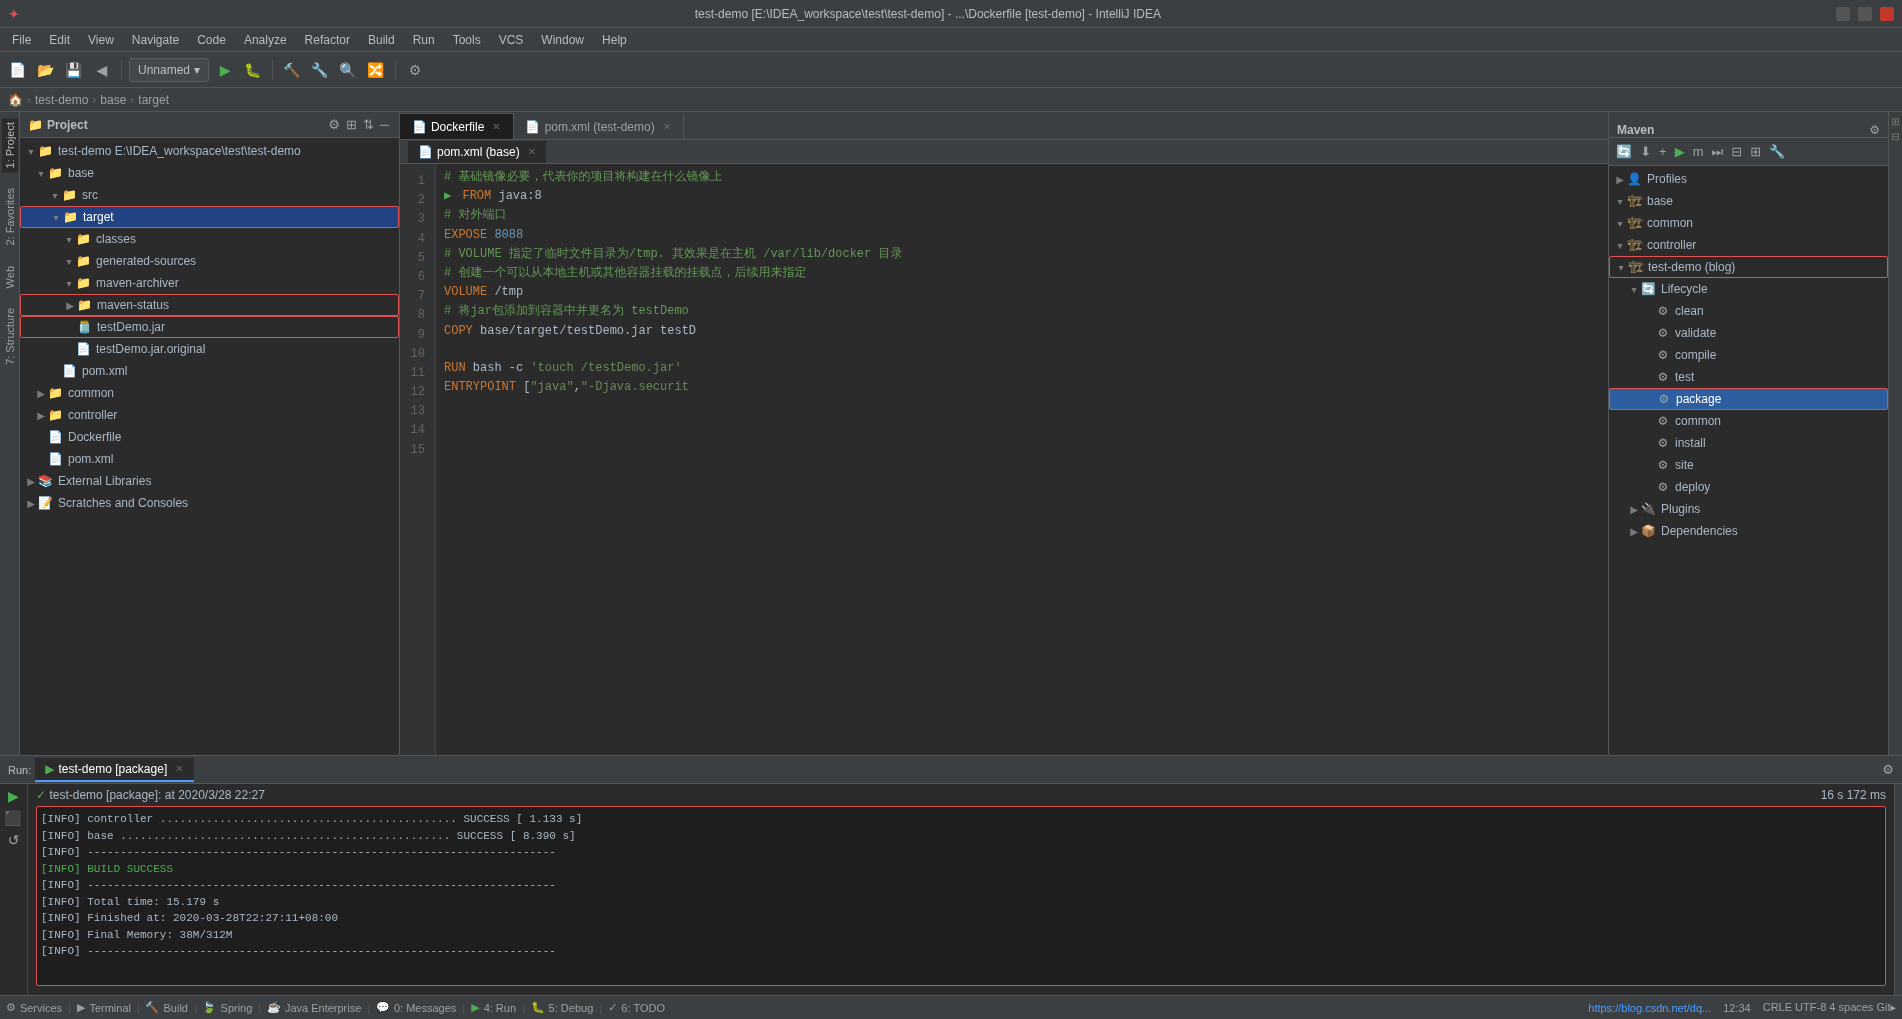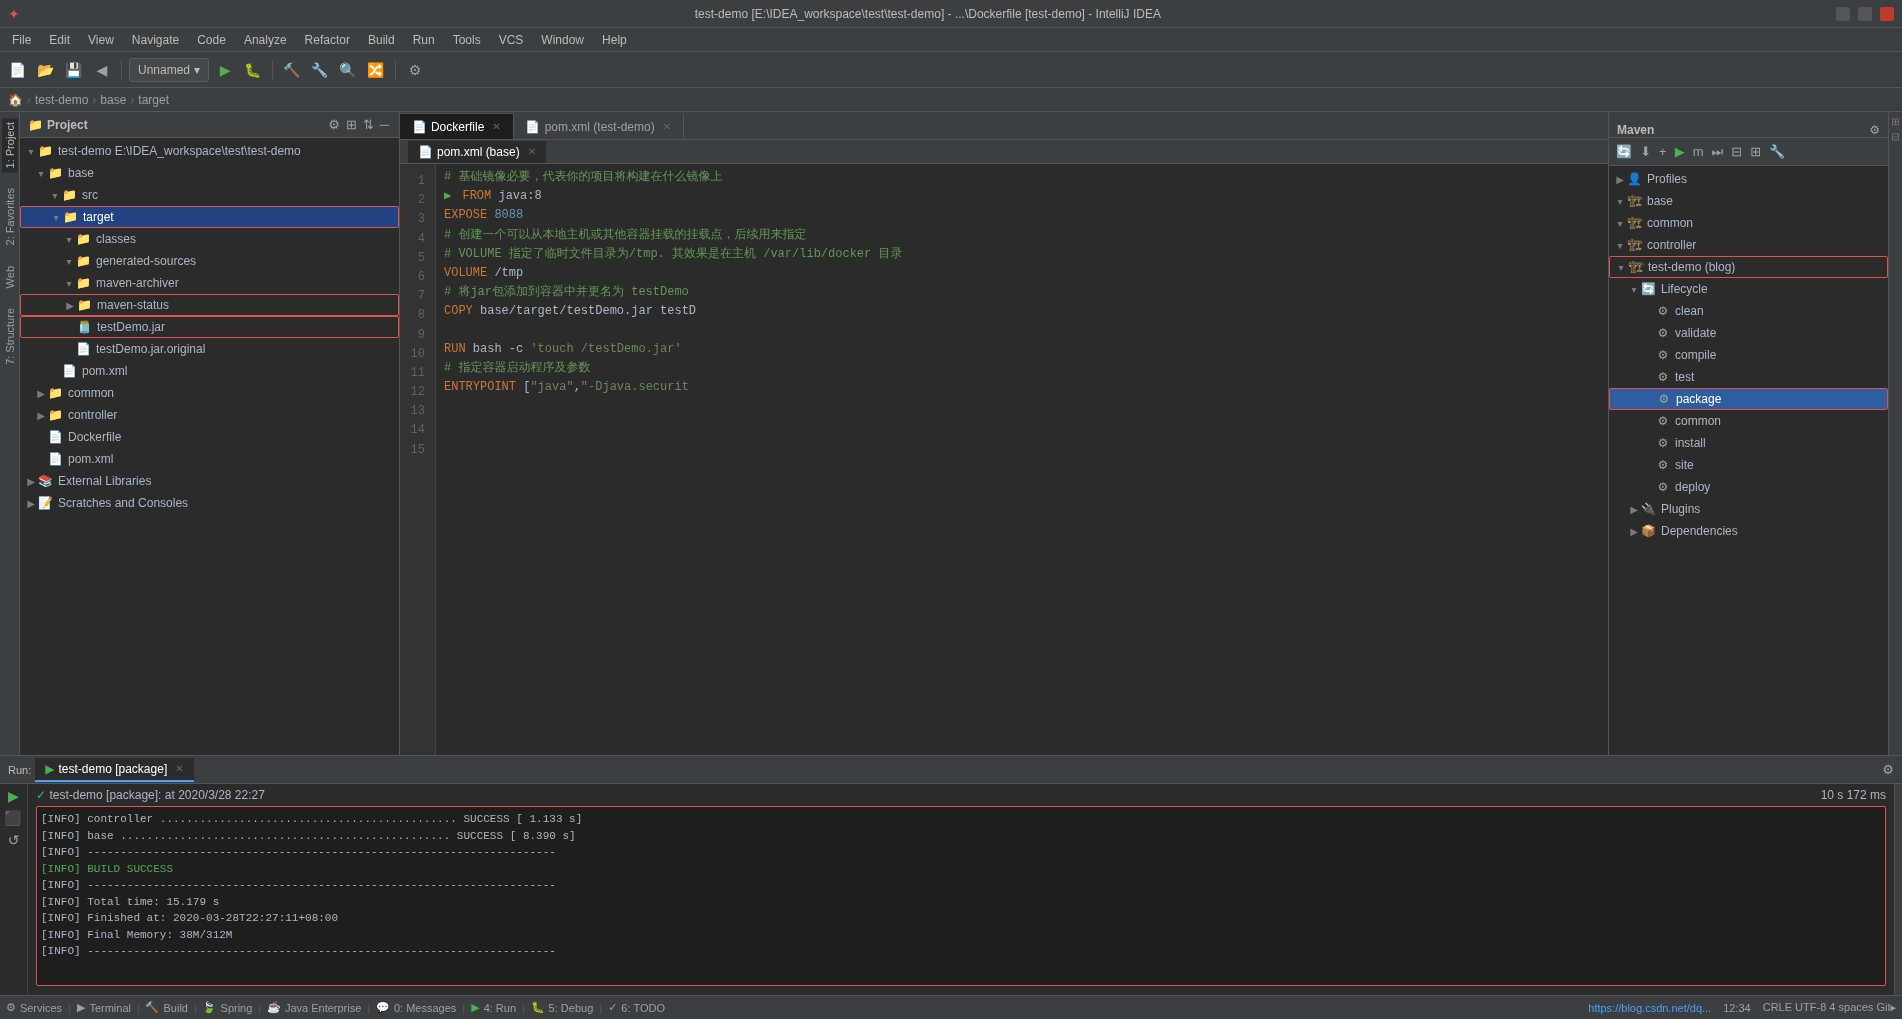--- a/index.html
+++ b/index.html
@@ -604,29 +604,29 @@
             <div style="line-height:1.6;font-family:'Courier New',monospace;font-size:12px;color:#606366;padding:4px 6px 0 0;text-align:right;">
               1<br>2<br>3<br>4<br>5<br>6<br>7<br>8<br>9<br>10<br>11<br>12<br>13<br>14<br>15
             </div>
           </div>
           <div id="code-area" style="flex:1;font-family:'Courier New',monospace;font-size:12px;line-height:1.6;padding:4px 8px;overflow:auto;background:#2b2b2b;">
             <div class="code-line comment">#  基础镜像必要，代表你的项目将构建在什么镜像上</div>
             <div class="code-line">
               <span class="run-arrow" style="color:#4caf50;">▶</span>
               <span class="keyword">FROM</span> java:8
             </div>
+            <div class="code-line comment">#  对外端口</div>
             <div class="code-line"><span class="keyword">EXPOSE</span> <span class="number-val">8088</span></div>
+            <div class="code-line comment">#  VOLUME 指定了临时文件目录为/tmp. 其效果是在主机 /var/lib/docker 目录</div>
             <div class="code-line comment">#  创建一个可以从本地主机或其他容器挂载的挂载点，后续用来指定</div>
-            <div class="code-line comment">#  VOLUME 指定了临时文件目录为/tmp. 其效果是在主机 /var/lib/docker 目录</div>
             <div class="code-line"><span class="keyword">VOLUME</span> /tmp</div>
             <div class="code-line comment">#  将jar包添加到容器中并更名为 testDemo</div>
             <div class="code-line"><span class="keyword">COPY</span> base/target/testDemo.jar testD</div>
             <div class="code-line"></div>
             <div class="code-line"><span class="keyword">RUN</span> bash -c <span class="string">'touch /testDemo.jar'</span></div>
-            <div class="code-line comment">#  指定容器启动程序及参数</div>
             <div class="code-line"><span class="keyword">ENTRYPOINT</span> [<span class="string">"java"</span>,<span class="string">"-Djava.securit</span></div>
             <div class="code-line"></div>
           </div>
         </div>
       </div>
 
       <div id="maven-panel" style="width:280px;background:#2b2b2b;border-left:1px solid #555;display:flex;flex-direction:column;">
         <div id="maven-header" style="height:26px;background:#3c3f41;display:flex;align-items:flex-end;padding:0 8px;border-bottom:1px solid #555;">
           <span class="maven-title">Maven</span>
           <div style="margin-left:auto;display:flex;gap:4px;">
@@ -778,21 +778,21 @@
       </div>
 
       <div id="run-output-area" style="flex:1;overflow-y:auto;padding:4px 8px;">
 
         <div class="run-header">
           <span>
             <span class="run-success">✓ </span>
             <span>test-demo [package]:</span>
             <span>at 2020/3/28 22:27</span>
           </span>
-          <span>10 s 172 ms</span>
+          <span>16 s 172 ms</span>
         </div>
 
         <div class="run-box">
           <div class="run-line">[INFO] controller ............................................. SUCCESS [  1.133 s]</div>
           <div class="run-line">[INFO] base .................................................. SUCCESS [  8.390 s]</div>
           <div class="run-line">[INFO] -----------------------------------------------------------------------</div>
           <div class="run-line run-success-text">[INFO] BUILD SUCCESS</div>
           <div class="run-line">[INFO] -----------------------------------------------------------------------</div>
           <div class="run-line">[INFO] Total time: 15.179 s</div>
           <div class="run-line">[INFO] Finished at: 2020-03-28T22:27:11+08:00</div>

